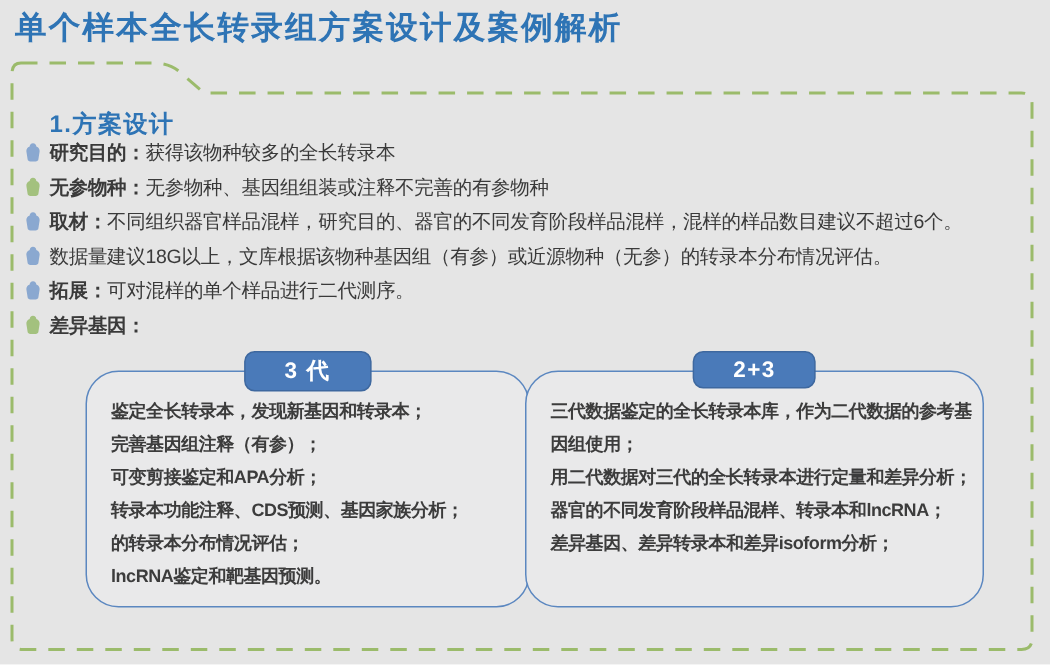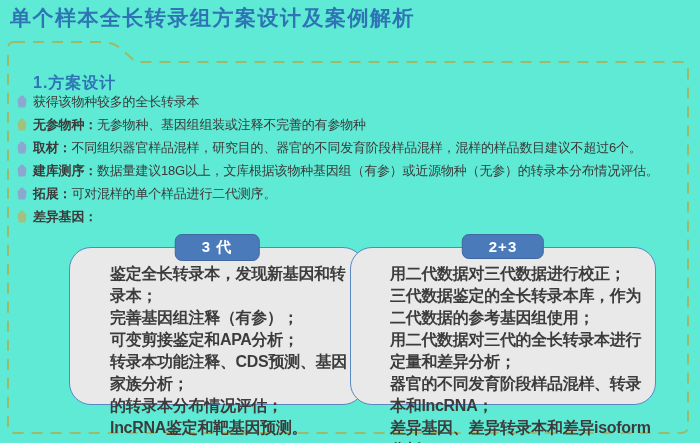--- a/index.html
+++ b/index.html
@@ -1,17 +1,17 @@
 <!DOCTYPE html>
 <html><head>
 <meta charset="utf-8">
 <style>
   html,body{margin:0;padding:0;background:#ffffff;}
   .page{
-    position:relative;width:700px;height:443px;overflow:hidden;background:#5eead4;
+    position:relative;width:700px;height:443px;overflow:hidden;background:#e5e5e5;
     font-family:"Liberation Sans","DejaVu Sans",sans-serif;
   }
   .main-title{
     position:absolute;left:10px;top:4px;margin:0;
     font-size:21px;font-weight:bold;color:#2e74b5;letter-spacing:1.5px;white-space:nowrap;
   }
   .border-svg{position:absolute;left:0;top:0;width:700px;height:443px;pointer-events:none;}
   .section-title{
     position:absolute;left:17px;top:57px;margin:16px;
     font-size:16px;font-weight:bold;color:#2e74b5;letter-spacing:1px;
@@ -23,31 +23,31 @@
   .bullets li{
     display:flex;align-items:flex-start;line-height:23px;
     font-size:13px;color:#3a3a3a;letter-spacing:-0.2px;white-space:nowrap;
   }
   .bullet-icon{flex:0 0 auto;width:10px;margin:5px 6px 0 0;}
   .bullet-label{font-weight:bold;}
   .card{
     position:absolute;top:247px;height:158px;box-sizing:border-box;
     background:#e9e9ea;border:1.5px solid #5b87c0;border-radius:22px;
   }
-  .card-left{left:69px;width:296px;padding-left:24px;}
-  .card-right{left:350px;width:306px;padding-left:23px;}
+  .card-left{left:57px;width:296px;}
+  .card-right{left:350px;width:306px;}
   .card-header{
     position:absolute;top:-14px;left:50%;transform:translateX(-50%);
     background:#4a7ab9;border:1px solid #3e689f;border-radius:7px;
     color:#ffffff;font-size:15px;font-weight:bold;letter-spacing:1px;
     padding:3px 26px;white-space:nowrap;
   }
   .card-body{padding:15px 4px 0 16px;}
   .card-body p{
-    margin:0;font-size:16px;font-weight:600;color:#3c3c3c;
+    margin:0;font-size:12px;font-weight:600;color:#3c3c3c;
     line-height:22px;letter-spacing:-0.3px;
   }
 </style>
 </head>
 <body>
 
 <div class="page">
 
   <h1 class="main-title">单个样本全长转录组方案设计及案例解析</h1>
 
@@ -55,41 +55,41 @@
     <path d="M 14 42 L 102 42 Q 114 42 121 49 L 136 62 L 681 62 Q 688 62 688 69 L 688 426 Q 688 433 681 433 L 15 433 Q 8 433 8 426 L 8 49 Q 8 42 14 42 Z" fill="none" stroke="#9bbb6b" stroke-width="2" stroke-dasharray="11 8"></path>
   </svg>
 
   <h2 class="section-title">1.方案设计</h2>
 
   <ul class="bullets">
     <li>
       <svg class="bullet-icon" viewBox="0 0 10 13">
         <path fill="#8aa8d0" d="M5 .5C6.3.5 7.2 1.4 7.2 2.6 8.8 3.1 9.6 4.4 9.4 6L8.6 11.2C8.5 12.2 7.7 12.6 6.8 12.6L3.2 12.6C2.3 12.6 1.5 12.2 1.4 11.2L.6 6C.4 4.4 1.2 3.1 2.8 2.6 2.8 1.4 3.7.5 5 .5Z"></path>
       </svg>
+      <span class="bullet-label">研究目的：</span>
       <span>获得该物种较多的全长转录本</span>
     </li>
     <li>
       <svg class="bullet-icon" viewBox="0 0 10 13">
         <path fill="#a3c17e" d="M5 .5C6.3.5 7.2 1.4 7.2 2.6 8.8 3.1 9.6 4.4 9.4 6L8.6 11.2C8.5 12.2 7.7 12.6 6.8 12.6L3.2 12.6C2.3 12.6 1.5 12.2 1.4 11.2L.6 6C.4 4.4 1.2 3.1 2.8 2.6 2.8 1.4 3.7.5 5 .5Z"></path>
       </svg>
       <span class="bullet-label">无参物种：</span>
       <span>无参物种、基因组组装或注释不完善的有参物种</span>
     </li>
     <li>
       <svg class="bullet-icon" viewBox="0 0 10 13">
         <path fill="#8aa8d0" d="M5 .5C6.3.5 7.2 1.4 7.2 2.6 8.8 3.1 9.6 4.4 9.4 6L8.6 11.2C8.5 12.2 7.7 12.6 6.8 12.6L3.2 12.6C2.3 12.6 1.5 12.2 1.4 11.2L.6 6C.4 4.4 1.2 3.1 2.8 2.6 2.8 1.4 3.7.5 5 .5Z"></path>
       </svg>
       <span class="bullet-label">取材：</span>
       <span>不同组织器官样品混样，研究目的、器官的不同发育阶段样品混样，混样的样品数目建议不超过6个。</span>
     </li>
     <li>
       <svg class="bullet-icon" viewBox="0 0 10 13">
         <path fill="#8aa8d0" d="M5 .5C6.3.5 7.2 1.4 7.2 2.6 8.8 3.1 9.6 4.4 9.4 6L8.6 11.2C8.5 12.2 7.7 12.6 6.8 12.6L3.2 12.6C2.3 12.6 1.5 12.2 1.4 11.2L.6 6C.4 4.4 1.2 3.1 2.8 2.6 2.8 1.4 3.7.5 5 .5Z"></path>
       </svg>
-      <span class="bullet-label">建库测序：</span>
       <span>数据量建议18G以上，文库根据该物种基因组（有参）或近源物种（无参）的转录本分布情况评估。</span>
     </li>
     <li>
       <svg class="bullet-icon" viewBox="0 0 10 13">
         <path fill="#8aa8d0" d="M5 .5C6.3.5 7.2 1.4 7.2 2.6 8.8 3.1 9.6 4.4 9.4 6L8.6 11.2C8.5 12.2 7.7 12.6 6.8 12.6L3.2 12.6C2.3 12.6 1.5 12.2 1.4 11.2L.6 6C.4 4.4 1.2 3.1 2.8 2.6 2.8 1.4 3.7.5 5 .5Z"></path>
       </svg>
       <span class="bullet-label">拓展：</span>
       <span>可对混样的单个样品进行二代测序。</span>
     </li>
     <li>
@@ -109,21 +109,20 @@
       <p>可变剪接鉴定和APA分析；</p>
       <p>转录本功能注释、CDS预测、基因家族分析；</p>
       <p>的转录本分布情况评估；</p>
       <p>lncRNA鉴定和靶基因预测。</p>
     </div>
   </div>
 
   <div class="card card-right">
     <div class="card-header">2+3</div>
     <div class="card-body">
-      <p>用二代数据对三代数据进行校正；</p>
       <p>三代数据鉴定的全长转录本库，作为二代数据的参考基因组使用；</p>
       <p>用二代数据对三代的全长转录本进行定量和差异分析；</p>
       <p>器官的不同发育阶段样品混样、转录本和lncRNA；</p>
       <p>差异基因、差异转录本和差异isoform分析；</p>
     </div>
   </div>
 
 </div>
 
 </body></html>

